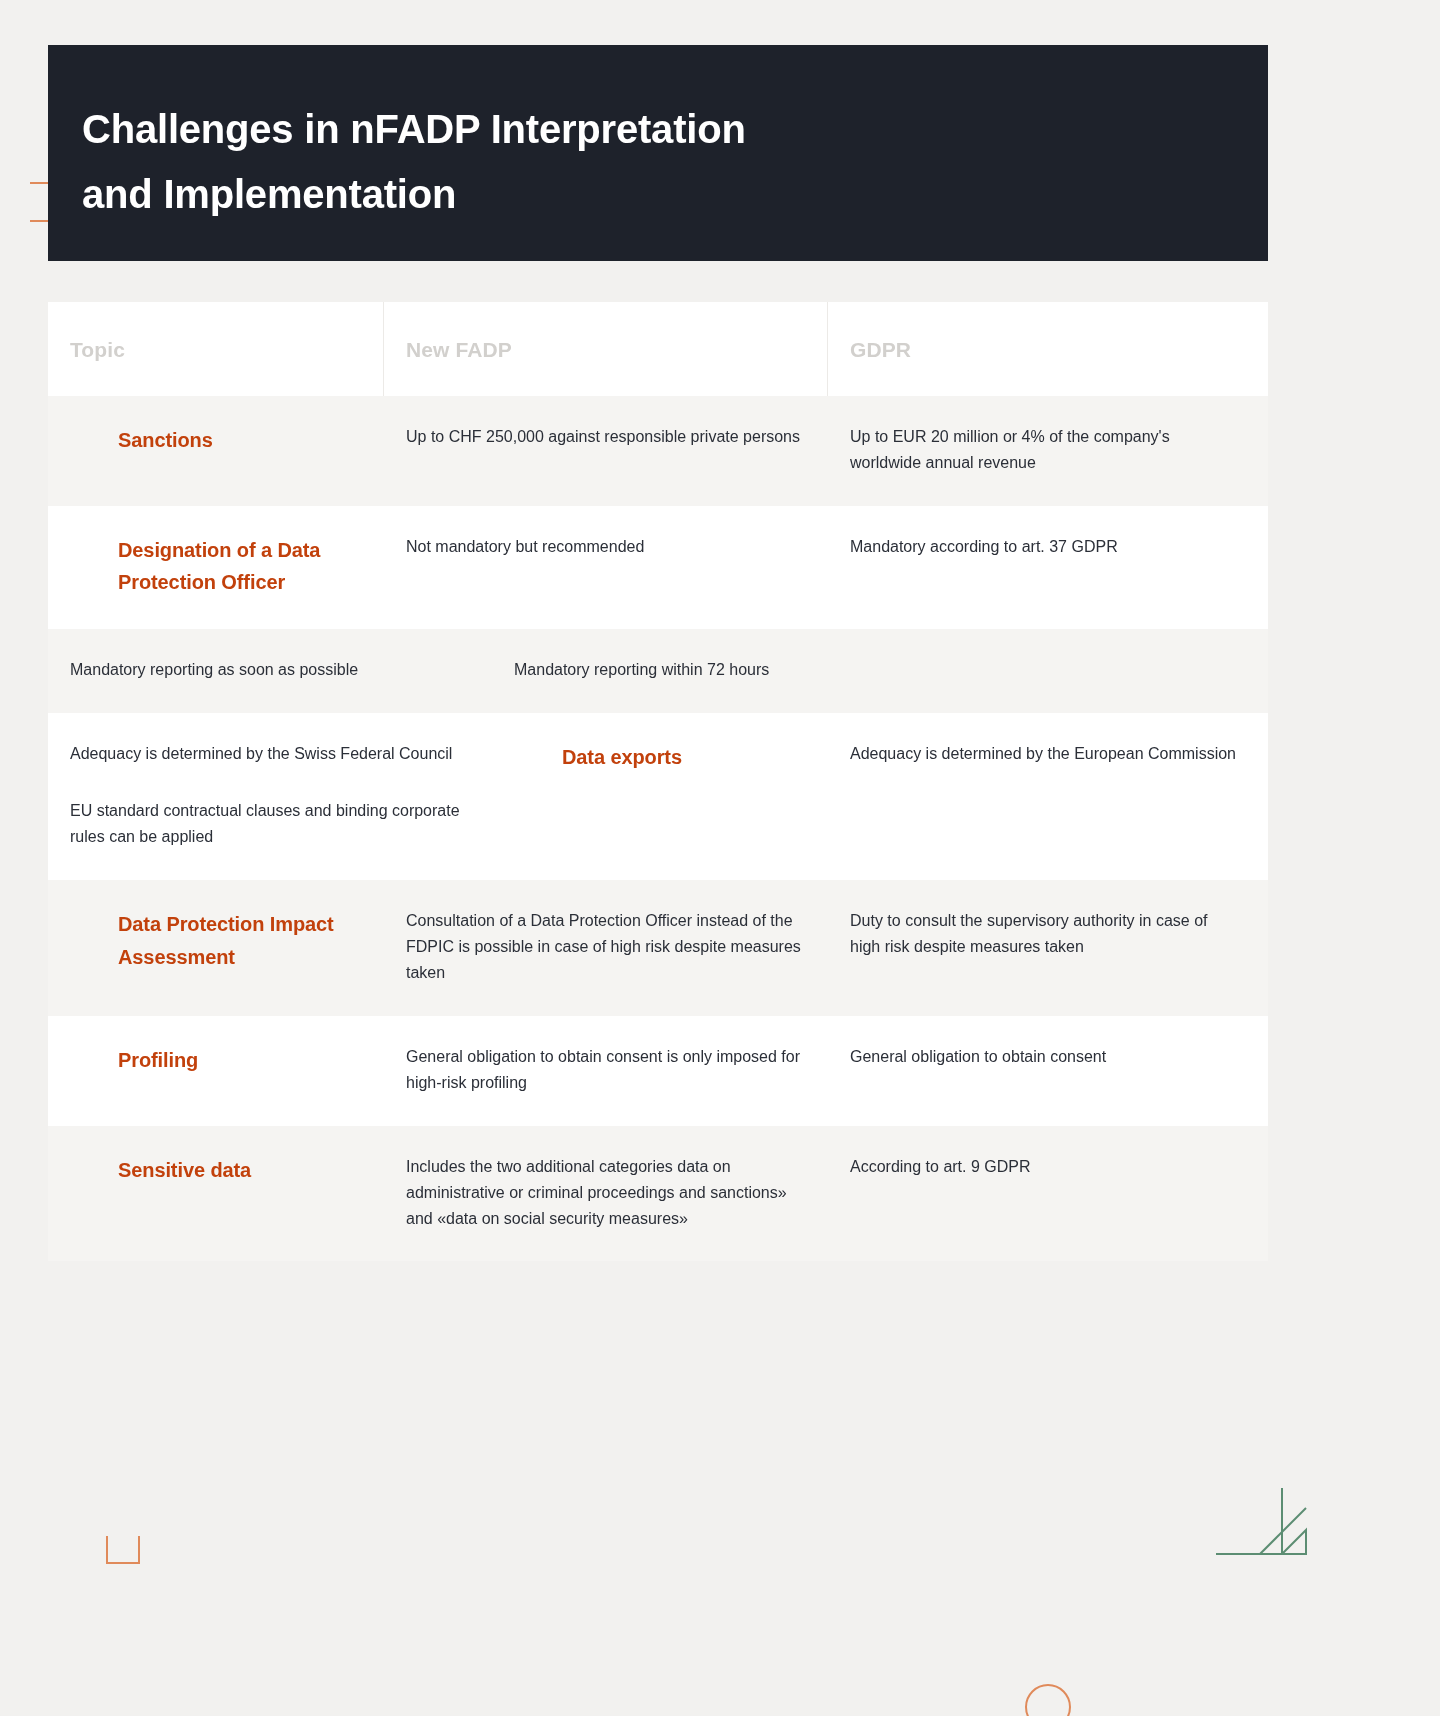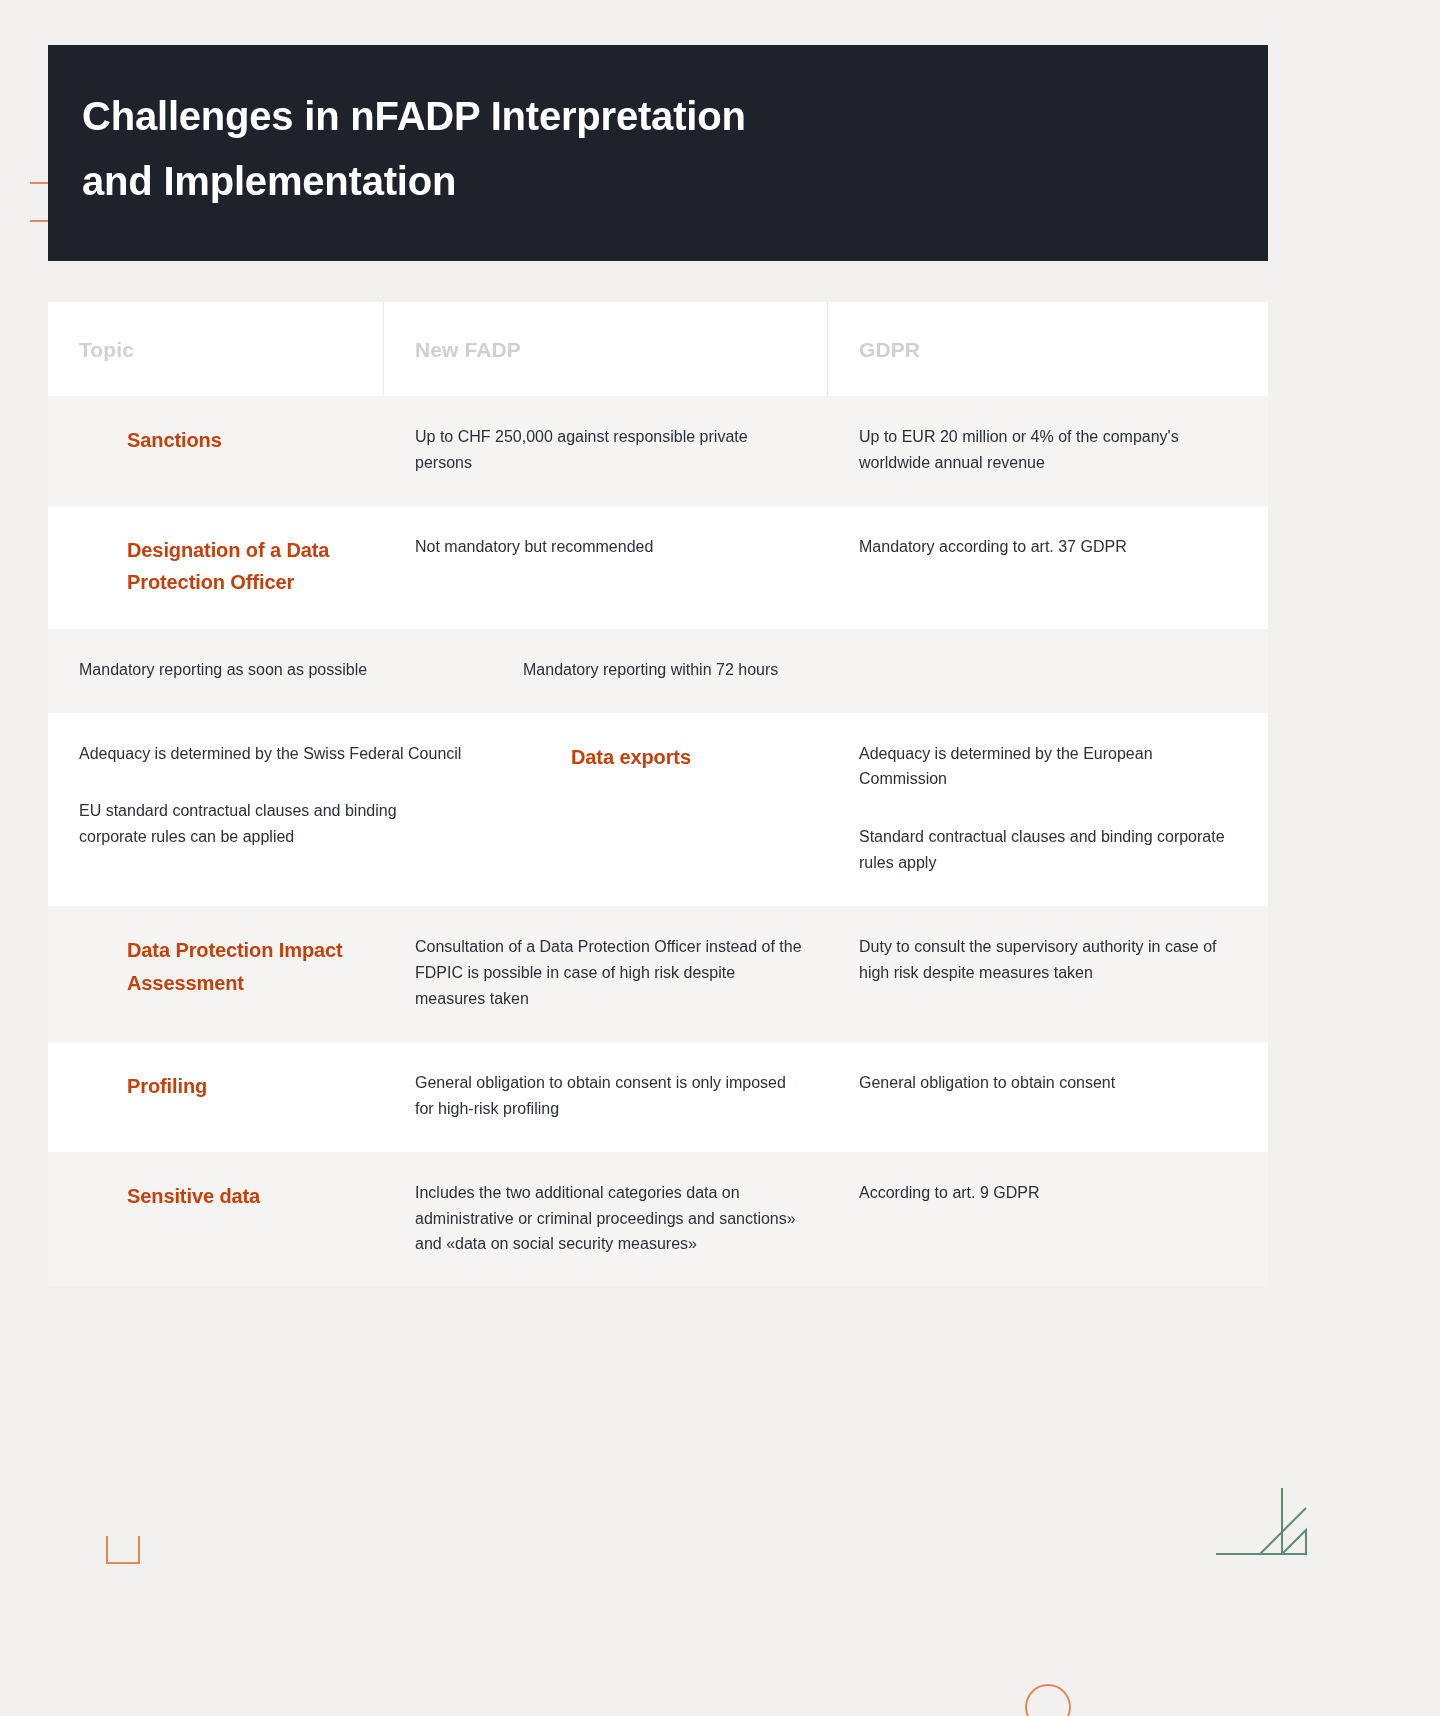--- a/index.html
+++ b/index.html
@@ -60,21 +60,21 @@
 
   
   .title-card {
     position: absolute;
     left: 48px;
     top: 45px;
     width: 1220px;
     height: 216px;
     background: #1e222b;
     box-sizing: border-box;
-    padding: 39px 56px 0 34px;
+    padding: 52px 56px 0 34px;
   }
   .title-card h1 {
     margin: 0;
     color: #ffffff;
     font-size: 40px;
     line-height: 1.62;
     font-weight: 700;
     letter-spacing: -0.2px;
     max-width: 900px;
   }
@@ -85,21 +85,21 @@
     left: 48px;
     top: 302px;
     width: 1220px;
   }
   .row {
     display: flex;
     align-items: stretch;
   }
   .cell {
     box-sizing: border-box;
-    padding: 28px 26px 30px 31px;
+    padding: 28px 26px 30px 22px;
   }
   .col-topic   { width: 336px; flex: 0 0 336px; }
   .col-fadp    { width: 444px; flex: 0 0 444px; }
   .col-gdpr    { width: 440px; flex: 0 0 440px; }
 
   .header-row { background: #ffffff; }
   .header-row .cell {
     padding-top: 30px;
     padding-bottom: 34px;
     min-height: 94px;
@@ -209,21 +209,20 @@
         <div class="row data-row plain">
           <div class="cell col-fadp">
             <div class="body-text">Adequacy is determined by the Swiss Federal Council</div>
             <div class="body-text">EU standard contractual clauses and binding corporate rules can be applied</div>
           </div>
           <div class="cell col-topic">
             <div class="topic-label">Data exports</div>
           </div>
           <div class="cell col-gdpr">
             <div class="body-text">Adequacy is determined by the European Commission</div>
-            <div class="body-text">Standard contractual clauses and binding corporate rules apply</div>
           </div>
         </div>
         <div class="row data-row alt">
           <div class="cell col-topic">
             <div class="topic-label">Data Protection Impact Assessment</div>
           </div>
           <div class="cell col-fadp">
             <div class="body-text">Consultation of a Data Protection Officer instead of the FDPIC is possible in case of high risk despite measures taken</div>
           </div>
           <div class="cell col-gdpr">

